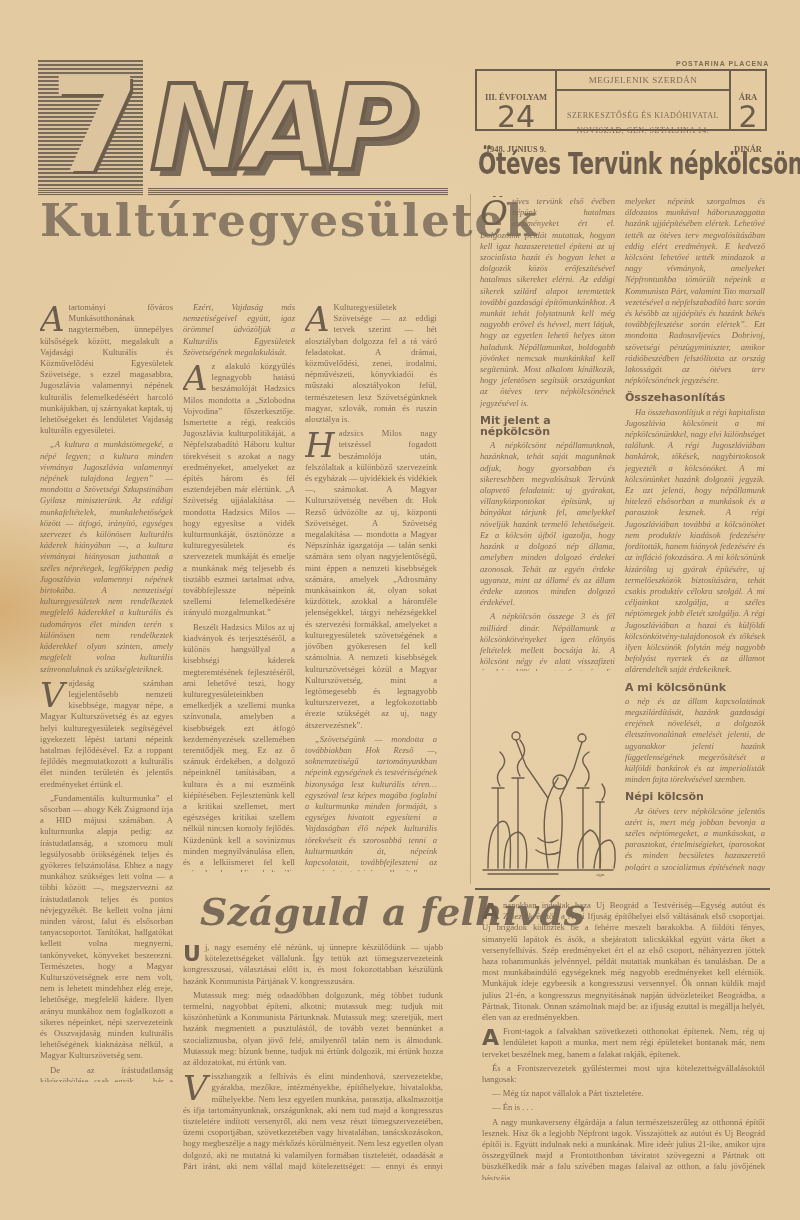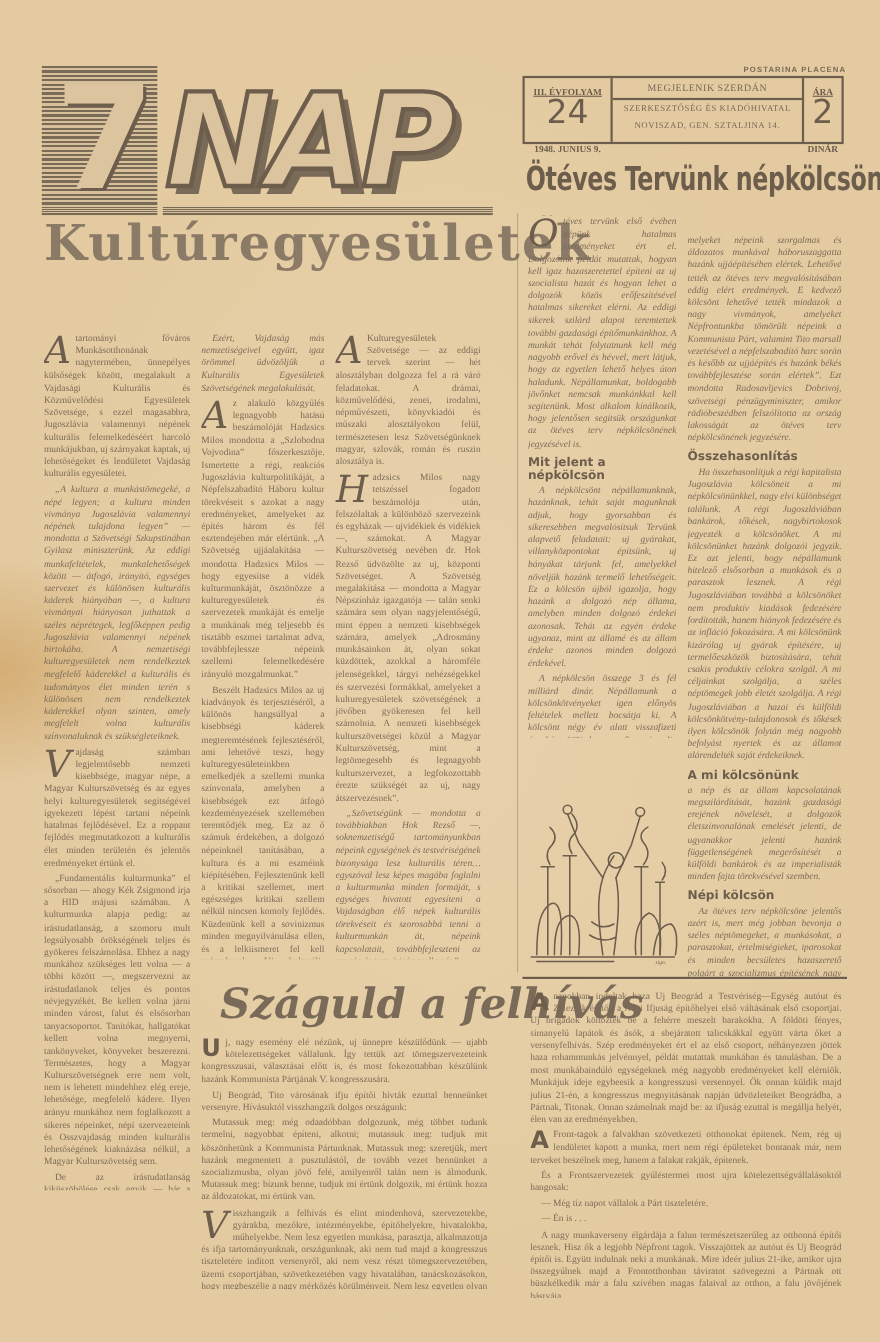--- a/index.html
+++ b/index.html
@@ -45,23 +45,23 @@
   }
 
   .postarina { left: 676px; top: 60px; font-size: 7px; font-weight: bold; letter-spacing: 1px; color: #7a6a58; font-family: "Liberation Sans", sans-serif; }
   .infobox {
     left: 475px; top: 69px; width: 292px; height: 62px;
     border: 2px solid #6d5d4c; display: flex;
   }
   .ib-left { width: 80px; border-right: 2px solid #6d5d4c; text-align: center; }
   .ib-mid { flex: 1; border-right: 2px solid #6d5d4c; display: flex; flex-direction: column; }
   .ib-mid-top { height: 20px; border-bottom: 2px solid #6d5d4c; font-size: 9px; text-align: center; line-height: 19px; letter-spacing: 0.5px; color: #7a6a58; }
-  .ib-mid-bot { flex: 1; font-size: 8px; text-align: center; line-height: 15px; padding-top: 0; color: #7a6a58; letter-spacing: 0.5px; }
+  .ib-mid-bot { flex: 1; font-size: 8px; text-align: center; line-height: 15px; padding-top: 17px; color: #7a6a58; letter-spacing: 0.5px; }
   .ib-right { width: 34px; text-align: center; }
-  .ib-small { font-size: 8.5px; font-weight: bold; color: #6d5d4c; line-height: 12px; padding-top: 6px; text-decoration: underline; }
+  .ib-small { font-size: 8.5px; font-weight: bold; color: #6d5d4c; line-height: 12px; padding-top: 20px; }
   .ib-big { font-family: "DejaVu Sans", sans-serif; font-size: 30px; line-height: 28px; color: #6d5d4c; }
   .ib-date { font-size: 8.5px; font-weight: bold; color: #6d5d4c; line-height: 12px; margin-top: 12px; }
 
   .head-right {
     left: 478px; top: 140px; width: 292px; height: 48px;
     font-family: "DejaVu Sans", sans-serif; font-weight: bold; font-size: 30px;
     color: #6d5d4c; transform: scaleX(0.72); transform-origin: left top;
     white-space: nowrap; letter-spacing: -0.5px; line-height: 48px; width: 405px;
   }
 
@@ -88,21 +88,21 @@
   .dropcap-sq {
     float: left; font-family: "DejaVu Sans", sans-serif; font-weight: bold; font-size: 22px;
     line-height: 20px; margin-right: 4px; margin-top: 2px; color: #6d5d4c;
   }
   .subhead { font-family: "DejaVu Sans", sans-serif; font-weight: bold; font-size: 11px; text-align: left; color: #6d5d4c; margin: 6px 0 3px; }
 
   .c1 { left: 40px; top: 302px; width: 133px; height: 780px; }
   .c2 { left: 183px; top: 302px; width: 112px; height: 570px; }
   .c3 { left: 305px; top: 302px; width: 132px; height: 570px; }
   .c4 { left: 480px; top: 196px; width: 135px; height: 475px; }
-  .c5 { left: 625px; top: 196px; width: 140px; height: 675px; margin-top: 17px; }
+  .c5 { left: 625px; top: 196px; width: 140px; height: 675px; }
 
   .head-szag {
     left: 200px; top: 888px; width: 270px;
     font-family: "DejaVu Serif", serif; font-style: italic; font-size: 38px;
     color: #7a6a58; line-height: 48px; white-space: nowrap; font-weight: bold;
   }
   .c6 { left: 183px; top: 942px; width: 260px; height: 230px; }
   .c7 { left: 482px; top: 900px; width: 283px; height: 280px; }
   .divider { left: 475px; top: 888px; width: 295px; height: 2px; background: #6d5d4c; }
   .vdivider { left: 470px; top: 194px; width: 1px; height: 690px; background: rgba(109,93,76,0.35); }
@@ -213,21 +213,20 @@
     <div class="subhead">Népi kölcsön</div>
     <p class="it">Az ötéves terv népkölcsöne jelentős azért is, mert még jobban bevonja a széles néptömegeket, a munkásokat, a parasztokat, értelmiségieket, iparosokat és minden becsületes hazaszerető polgárt a szocializmus építésének nagy munkájába. Hazánk milliói és millió dolgozója megtakarított pénzével is résztvesz a szocializmus építésében, amellett, hogy munkahelyén elsőrendű tevékenységet fejt ki gazdasági feladatoknak. Éppen ezért, mert a kölcsönt a dolgozó millióknak önként nyújtják, mert általános népi, ezért jelentős hazánk gyors továbbfejlesztésében.</p>
 
   </div>
 
   <div class="abs head-szag">Száguld a felhívás</div>
   <div class="abs divider"></div>
 
   <div class="abs col c6">
     <p class="noind"><span class="dropcap-sq">U</span><span>j, nagy esemény elé nézünk, uj ünnepre készülődünk — ujabb kötelezettségeket vállalunk. Így tettük azt tömegszervezeteink kongresszusai, választásai előtt is, és most fokozottabban készülünk hazánk Kommunista Pártjának V. kongresszusára.</span></p>
-    <p>Uj Beográd, Tito városának ifju építői hívták ezuttal benneünket versenyre. Hívásuktól visszhangzik dolgos országunk:</p>
     <p>Mutassuk meg: még odaadóbban dolgozunk, még többet tudunk termelni, nagyobbat építeni, alkotni; mutassuk meg: tudjuk mit köszönhetünk a Kommunista Pártunknak. Mutassuk meg: szeretjük, mert hazánk megmentett a pusztulástól, de tovább vezet bennünket a szocializmusba, olyan jövő felé, amilyenről talán nem is álmodunk. Mutassuk meg: bízunk benne, tudjuk mi értünk dolgozik, mi értünk hozza az áldozatokat, mi értünk van.</p>
     <p class="noind"><span class="dropcap">V</span><span>isszhangzik a felhívás és elint mindenhová, szervezetekbe, gyárakba, mezőkre, intézményekbe, építőhelyekre, hivatalokba, műhelyekbe. Nem lesz egyetlen munkása, parasztja, alkalmazottja és ifja tartományunknak, országunknak, aki nem tud majd a kongresszus tiszteletére indított versenyről, aki nem vesz részt tömegszervezetében, üzemi csoportjában, szövetkezetében vagy hivatalában, tanácskozásokon, hogy megbeszélje a nagy mérkőzés körülményeit. Nem lesz egyetlen olyan dolgozó, aki ne mutatná ki valamilyen formában tiszteletét, odaadását a Párt iránt, aki nem vállal majd kötelezettséget: — ennyi és ennyi százalékkal többet termelek, ellátok majd rendszeresen a Frontba, munkát vállalok a mezőgazdasági szövetkezetben. Nem lesz hazánkban egyetlen becsületes dolgozó sem, aki nem vet majd számot magában eddigi munkájáról.</span></p>
 
   </div>
 
   <div class="abs col c7">
     <p class="noind"><span class="dropcap-sq">A</span><span>napokban indultak haza Uj Beográd a Testvériség—Egység autóut és Zeleznik építői, a Népi Ifjuság építőhelyei első váltásának első csoportjai. Uj brigádok költöztek be a fehérre meszelt barakokba. A földöti fényes, simanyelű lapátok és ásók, a sbejáratott talicskákkal együtt várta őket a versenyfelhívás. Szép eredményeket ért el az első csoport, néhányezren jöttek haza rohammunkás jelvénnyel, példát mutattak munkában és tanulásban. De a most munkábaindúló egységeknek még nagyobb eredményeket kell elérniök. Munkájuk ideje egybeesik a kongresszusi versennyel. Ők onnan küldik majd julius 21-én, a kongresszus megnyitásának napján üdvözleteiket Beográdba, a Pártnak, Titonak. Onnan számolnak majd be: az ifjuság ezuttal is megállja helyét, élen van az eredményekben.</span></p>
     <p class="noind"><span class="dropcap-sq">A</span><span>Front-tagok a falvakban szövetkezeti otthonokat építenek. Nem, rég uj lendületet kapott a munka, mert nem régi épületeket bontanak már, nem terveket beszélnek meg, hanem a falakat rakják, építenek.</span></p>
     <p>És a Frontszervezetek gyűléstermei most ujra kötelezettségvállalásoktól hangosak:</p>
     <p>— Még tíz napot vállalok a Párt tiszteletére.</p>

